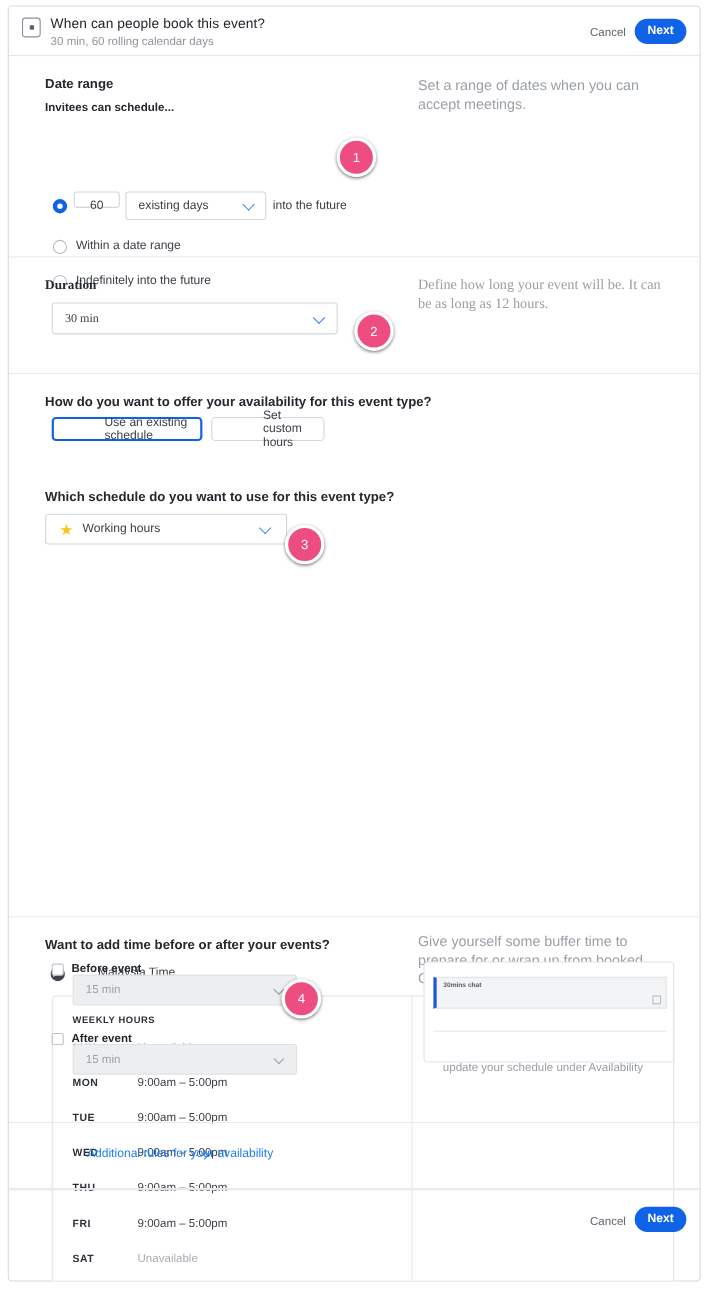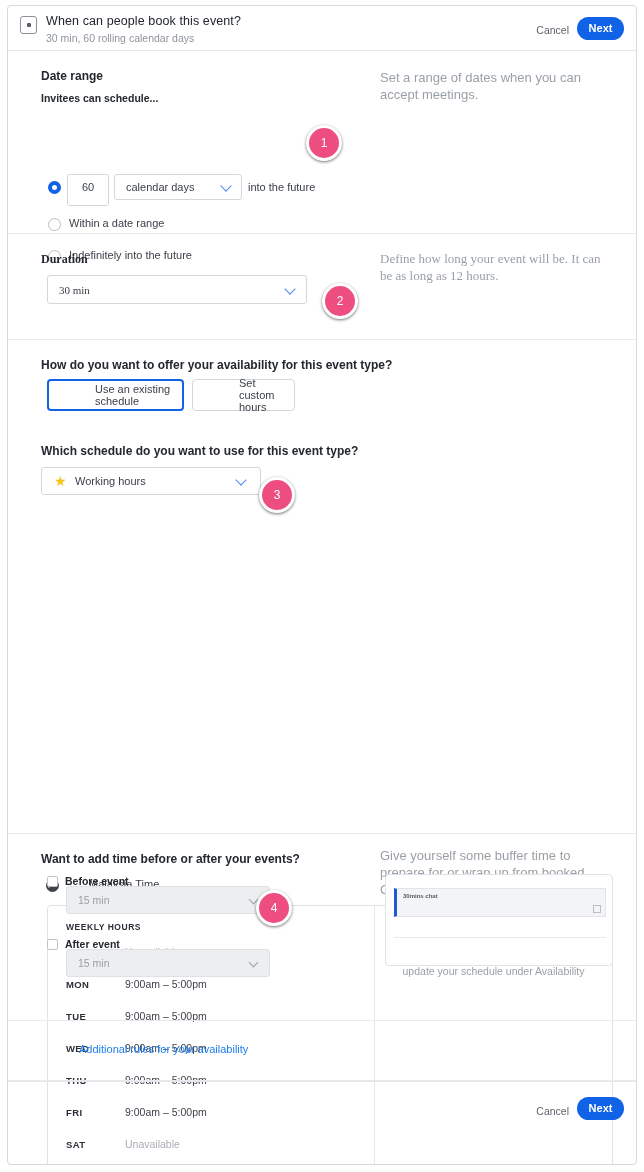--- a/index.html
+++ b/index.html
@@ -99,21 +99,21 @@
     cursor: pointer;
   }
   .radio.on { border: 4px solid #1062e6; }
   .radio-txt {
     position: absolute; font-size: 11px; color: #3c4149;
     cursor: pointer;
   }
 
   .num-box {
     position: absolute; left: 59px; top: 123px;
-    width: 42px; height: 32px; box-sizing: border-box;
+    width: 42px; height: 15px; box-sizing: border-box;
     border: 1px solid #d3d7dc; border-radius: 3px;
     background: #fff;
     font-size: 11px; color: #3c4149;
     line-height: 24px; text-align: center;
     cursor: text;
   }
   .sel {
     position: absolute; box-sizing: border-box;
     border: 1px solid #d3d7dc; border-radius: 3px;
     background: #fff; cursor: pointer;
@@ -142,21 +142,21 @@
   .s2 .helper { left: 372px; top: 16px; width: 230px; }
   .sel-dur { left: 39px; top: 41px; width: 260px; height: 29px; }
   .sel-dur .chev { right: 12px; }
 
   
   .s3 { height: 494px; }
   .s3 .t1 { position: absolute; left: 33px; top: 18px; }
   .s3 .t3 { position: absolute; left: 33px; top: 104px; }
   .s3 .helper { left: 372px; top: 16px; width: 220px; }
   .togg {
-    position: absolute; top: 39px; height: 32px;
+    position: absolute; top: 39px; height: 22px;
     box-sizing: border-box; background: #fff;
     border: 1px solid #d3d7dc; border-radius: 4px;
     font-size: 11px; color: #3c4149;
     display: flex; align-items: center; justify-content: center;
     cursor: pointer;
     padding-left: 46px;
   }
   .togg.active { border: 2px solid #1062e6; }
   .togg-a { left: 39px; width: 137px; }
   .togg-b { left: 184px; width: 103px; }
@@ -329,21 +329,21 @@
     </div>
 
     <div class="sec s1">
       <div class="lbl-bold t1">Date range</div>
       <div class="t2">Invitees can schedule...</div>
       <div class="helper">Set a range of dates when you can accept meetings.</div>
 
       <div class="radio on" style="left:40px; top:130px;"></div>
       <div class="num-box">60</div>
       <div class="sel sel-days">
-        <span class="v">calendar days</span>
+        <span class="v">existing days</span>
         <span class="chev"></span>
       </div>
       <div class="into">into the future</div>
 
       <div class="radio" style="left:40px; top:167px;"></div>
       <div class="radio-txt" style="left:61px; top:166px;">Within a date range</div>
 
       <div class="radio" style="left:40px; top:199px;"></div>
       <div class="radio-txt" style="left:61px; top:198px;">Indefinitely into the future</div>
     </div>

